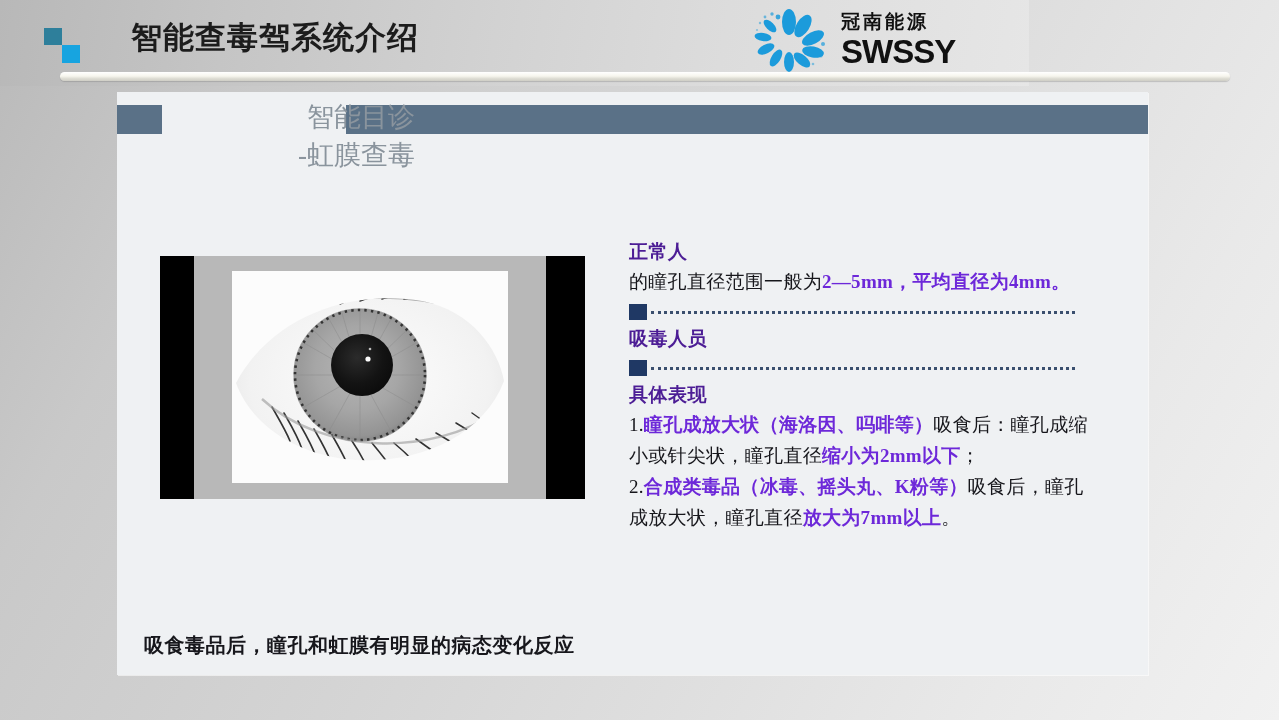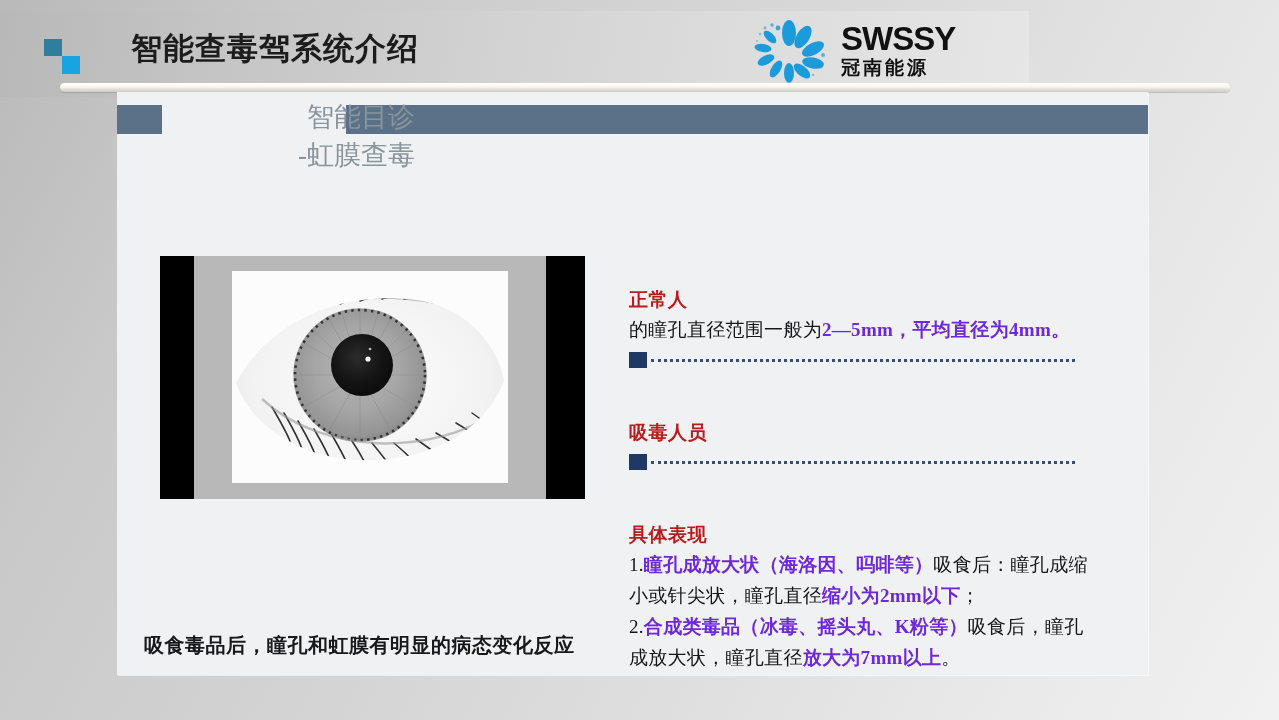--- a/index.html
+++ b/index.html
@@ -19,21 +19,21 @@
     position: relative;
     width: 1279px;
     height: 720px;
     background: linear-gradient(118deg, #b9b9b9 0%, #c9c9c9 18%, #d4d4d4 42%, #dedede 62%, #e9e9e9 82%, #f1f1f1 100%);
     overflow: hidden;
   }
 
   
   #header {
     position: absolute;
-    left: 0; top: 11px;
+    left: 0; top: 0;
     width: 1029px; height: 86px;
     background: linear-gradient(100deg, #b8b8b8 0%, #c5c5c5 22%, #d2d2d2 48%, #dcdcdc 70%, #e6e6e6 100%);
   }
   .hdr-sq-a {
     position: absolute;
     left: 44px; top: 28px;
     width: 18px; height: 17px;
     background: #2e7f9b;
   }
   .hdr-sq-b {
@@ -175,24 +175,23 @@
   
   #text-col {
     position: absolute;
     left: 512px; top: 146px;
     width: 460px;
   }
   .sec-head {
     font-family: "Liberation Serif", "DejaVu Serif", serif;
     font-size: 19px;
     font-weight: bold;
-    color: #b91c1c;
+    color: #4c1d95;
     line-height: 28px;
     letter-spacing: 0.5px;
-    margin-top: 48px;
   }
   .sec-body {
     font-family: "Liberation Serif", "DejaVu Serif", serif;
     font-size: 19px;
     color: #16161b;
     line-height: 31px;
     letter-spacing: 0.3px;
   }
   .red { color: #6d28d9; font-weight: bold; }
   .blk { color: #16161b; }
@@ -247,22 +246,22 @@
             <circle cx="20" cy="9" r="1.4" opacity="0.6"></circle>
             <circle cx="15" cy="15" r="1.2" opacity="0.5"></circle>
             <circle cx="12" cy="22" r="1.1" opacity="0.45"></circle>
             <circle cx="78" cy="36" r="2" opacity="0.7"></circle>
             <circle cx="76" cy="48" r="1.5" opacity="0.55"></circle>
             <circle cx="68" cy="56" r="1.3" opacity="0.5"></circle>
           </g>
         </svg>
       </div>
       <div id="brand-text">
+        <div id="brand-sub">冠南能源</div>
         <div id="brand-name">SWSSY</div>
-        <div id="brand-sub">冠南能源</div>
       </div>
     </div>
   </div>
 
   <div id="panel">
 
     <div id="title-block-left"></div>
     <div id="title-block-right"></div>
     <div id="slide-title">
       <span>智能目诊</span>

